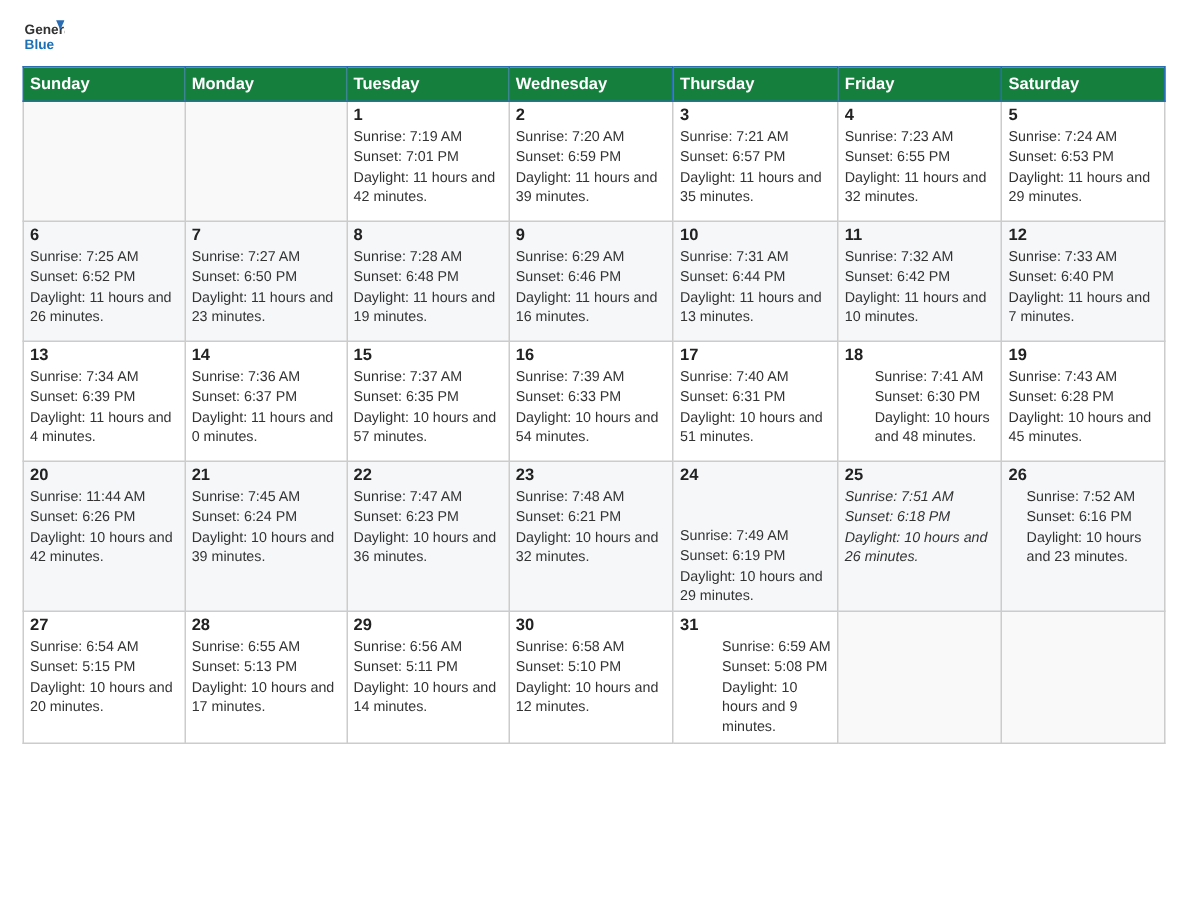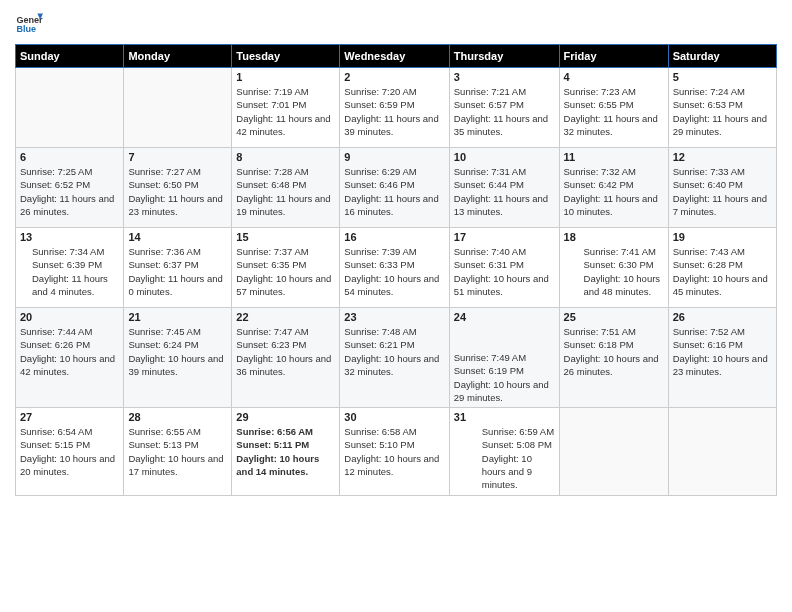--- a/index.html
+++ b/index.html
@@ -43,21 +43,21 @@
     .subtitle {
       font-size: 13px;
       color: #555;
     }
     .calendar {
       width: 100%;
       border-collapse: collapse;
       font-size: 10px;
     }
     .calendar th {
-      background: #000000;
+      background: #15803d;
       color: #fff;
       padding: 5px 4px;
       text-align: left;
       font-size: 11px;
       font-weight: bold;
       border: 1px solid #2a6db5;
     }
     .calendar td {
       border: 1px solid #ccc;
       vertical-align: top;
@@ -191,21 +191,21 @@
           <td>
             <span class="day-number">12</span>
             <div class="day-info" style="white-space: pre-line;">Sunrise: 7:33 AM
 Sunset: 6:40 PM
 Daylight: 11 hours and 7 minutes.</div>
           </td>
         </tr>
         <tr>
           <td>
             <span class="day-number">13</span>
-            <div class="day-info" style="white-space: pre-line; margin-left: 12px;">Sunrise: 7:34 AM
+            <div class="day-info" style="white-space: pre-line;">Sunrise: 7:34 AM
 Sunset: 6:39 PM
 Daylight: 11 hours and 4 minutes.</div>
           </td>
           <td>
             <span class="day-number">14</span>
             <div class="day-info" style="white-space: pre-line;">Sunrise: 7:36 AM
 Sunset: 6:37 PM
 Daylight: 11 hours and 0 minutes.</div>
           </td>
           <td>
@@ -235,21 +235,21 @@
           <td>
             <span class="day-number">19</span>
             <div class="day-info" style="white-space: pre-line;">Sunrise: 7:43 AM
 Sunset: 6:28 PM
 Daylight: 10 hours and 45 minutes.</div>
           </td>
         </tr>
         <tr>
           <td>
             <span class="day-number">20</span>
-            <div class="day-info" style="white-space: pre-line;">Sunrise: 7:44 AM
+            <div class="day-info" style="white-space: pre-line;">Sunrise: 11:44 AM
 Sunset: 6:26 PM
 Daylight: 10 hours and 42 minutes.</div>
           </td>
           <td>
             <span class="day-number">21</span>
             <div class="day-info" style="white-space: pre-line;">Sunrise: 7:45 AM
 Sunset: 6:24 PM
 Daylight: 10 hours and 39 minutes.</div>
           </td>
           <td>
@@ -265,47 +265,47 @@
 Daylight: 10 hours and 32 minutes.</div>
           </td>
           <td>
             <span class="day-number">24</span>
             <div class="day-info" style="white-space: pre-line; margin-top: 28px;">Sunrise: 7:49 AM
 Sunset: 6:19 PM
 Daylight: 10 hours and 29 minutes.</div>
           </td>
           <td>
             <span class="day-number">25</span>
-            <div class="day-info" style="white-space: pre-line;">Sunrise: 7:51 AM
+            <div class="day-info" style="white-space: pre-line; font-style: italic;">Sunrise: 7:51 AM
 Sunset: 6:18 PM
 Daylight: 10 hours and 26 minutes.</div>
           </td>
           <td>
             <span class="day-number">26</span>
-            <div class="day-info" style="white-space: pre-line;">Sunrise: 7:52 AM
+            <div class="day-info" style="white-space: pre-line; margin-left: 12px;">Sunrise: 7:52 AM
 Sunset: 6:16 PM
 Daylight: 10 hours and 23 minutes.</div>
           </td>
         </tr>
         <tr>
           <td>
             <span class="day-number">27</span>
             <div class="day-info" style="white-space: pre-line;">Sunrise: 6:54 AM
 Sunset: 5:15 PM
 Daylight: 10 hours and 20 minutes.</div>
           </td>
           <td>
             <span class="day-number">28</span>
             <div class="day-info" style="white-space: pre-line;">Sunrise: 6:55 AM
 Sunset: 5:13 PM
 Daylight: 10 hours and 17 minutes.</div>
           </td>
           <td>
             <span class="day-number">29</span>
-            <div class="day-info" style="white-space: pre-line; font-weight: bold;">Sunrise: 6:56 AM
+            <div class="day-info" style="white-space: pre-line;">Sunrise: 6:56 AM
 Sunset: 5:11 PM
 Daylight: 10 hours and 14 minutes.</div>
           </td>
           <td>
             <span class="day-number">30</span>
             <div class="day-info" style="white-space: pre-line;">Sunrise: 6:58 AM
 Sunset: 5:10 PM
 Daylight: 10 hours and 12 minutes.</div>
           </td>
           <td>

